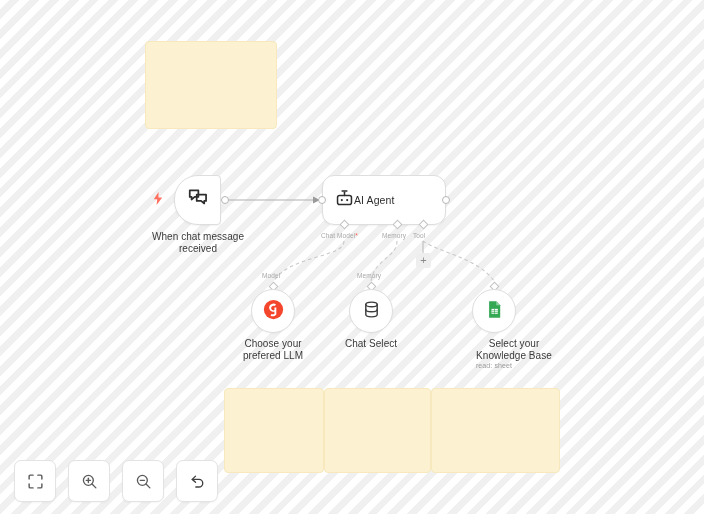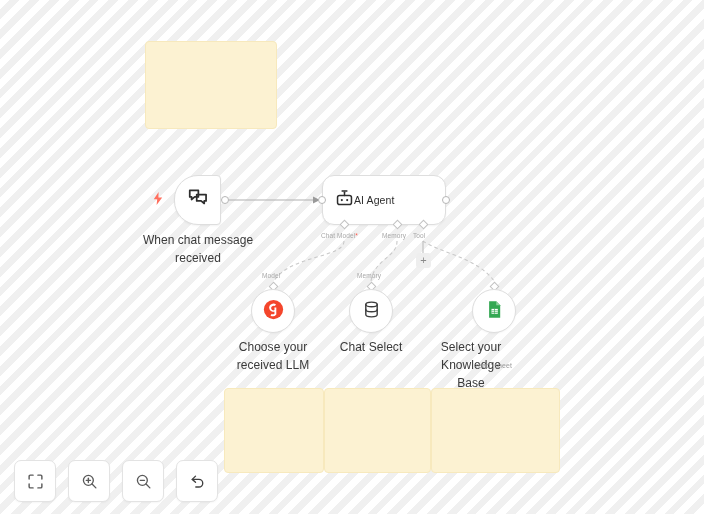--- a/index.html
+++ b/index.html
@@ -76,22 +76,22 @@
   .agent-label {
     font-size: 10.5px;
     color: #2c2c2c;
     letter-spacing: 0.1px;
   }
 
   
   .caption {
     position: absolute;
     text-align: center;
-    font-size: 12px;
-    line-height: 18px;
+    font-size: 10px;
+    line-height: 12px;
     color: #3a3a3a;
     letter-spacing: 0.05px;
   }
   .caption-trigger { left: 138px; top: 231px; width: 120px; }
   .sub-caption {
     position: absolute;
     text-align: center;
     font-size: 7px;
     color: #9a9a9a;
     letter-spacing: 0.1px;
@@ -109,21 +109,21 @@
     align-items: center;
     justify-content: center;
     box-shadow: 0 1px 2px rgba(0,0,0,0.04);
   }
   .sub-llm { left: 251px; top: 289px; }
   .sub-mem { left: 349px; top: 289px; }
   .sub-kb  { left: 472px; top: 289px; }
 
   .cap-llm { left: 228px; top: 338px; width: 90px; }
   .cap-mem { left: 326px; top: 338px; width: 90px; }
-  .cap-kb  { left: 426px; top: 338px; width: 90px; }
+  .cap-kb  { left: 469px; top: 338px; width: 90px; }
   .cap-kb-sub { left: 449px; top: 362px; width: 90px; }
 
   
   .port-circle {
     position: absolute;
     width: 8px; height: 8px;
     border-radius: 50%;
     background: #ffffff;
     border: 1.2px solid #b6b6b6;
     box-sizing: border-box;
@@ -264,21 +264,21 @@
   <div class="port-diamond" style="left:269.5px; top:283px;"></div>
   <div class="subnode sub-llm">
     <span>
       <svg width="21" height="21" viewBox="0 0 24 24">
         <circle cx="12" cy="12" r="11" fill="#f4462c"></circle>
         <path d="M15.0 6.6 a4.7 4.7 0 1 0 -4.0 8.0 h2.1 v2.2 a3.0 3.0 0 0 1 -3.3 0.3
                  l-1.2 1.9 a5.2 5.2 0 0 0 6.6 -1.3 v-8.0 h-2.1 v3.0 a2.6 2.6 0 1 1 0 -4.6 z" fill="#ffffff"></path>
       </svg>
     </span>
   </div>
-  <div class="caption cap-llm">Choose your received LLM</div>
+  <div class="caption cap-llm">Choose your prefered LLM</div>
 
   <div class="port-label" style="left:357px; top:272px;">Memory</div>
   <div class="port-diamond" style="left:367.5px; top:283px;"></div>
   <div class="subnode sub-mem">
     <span>
       <svg width="19" height="19" viewBox="0 0 24 24" fill="none" stroke="#3d3d3d" stroke-width="1.8" stroke-linecap="round">
         <ellipse cx="12" cy="5.6" rx="7.2" ry="2.9"></ellipse>
         <path d="M4.8 5.6 v12.8 c0 1.6 3.2 2.9 7.2 2.9 s7.2 -1.3 7.2 -2.9 V5.6"></path>
         <path d="M4.8 12.0 c0 1.6 3.2 2.9 7.2 2.9 s7.2 -1.3 7.2 -2.9"></path>
       </svg>

